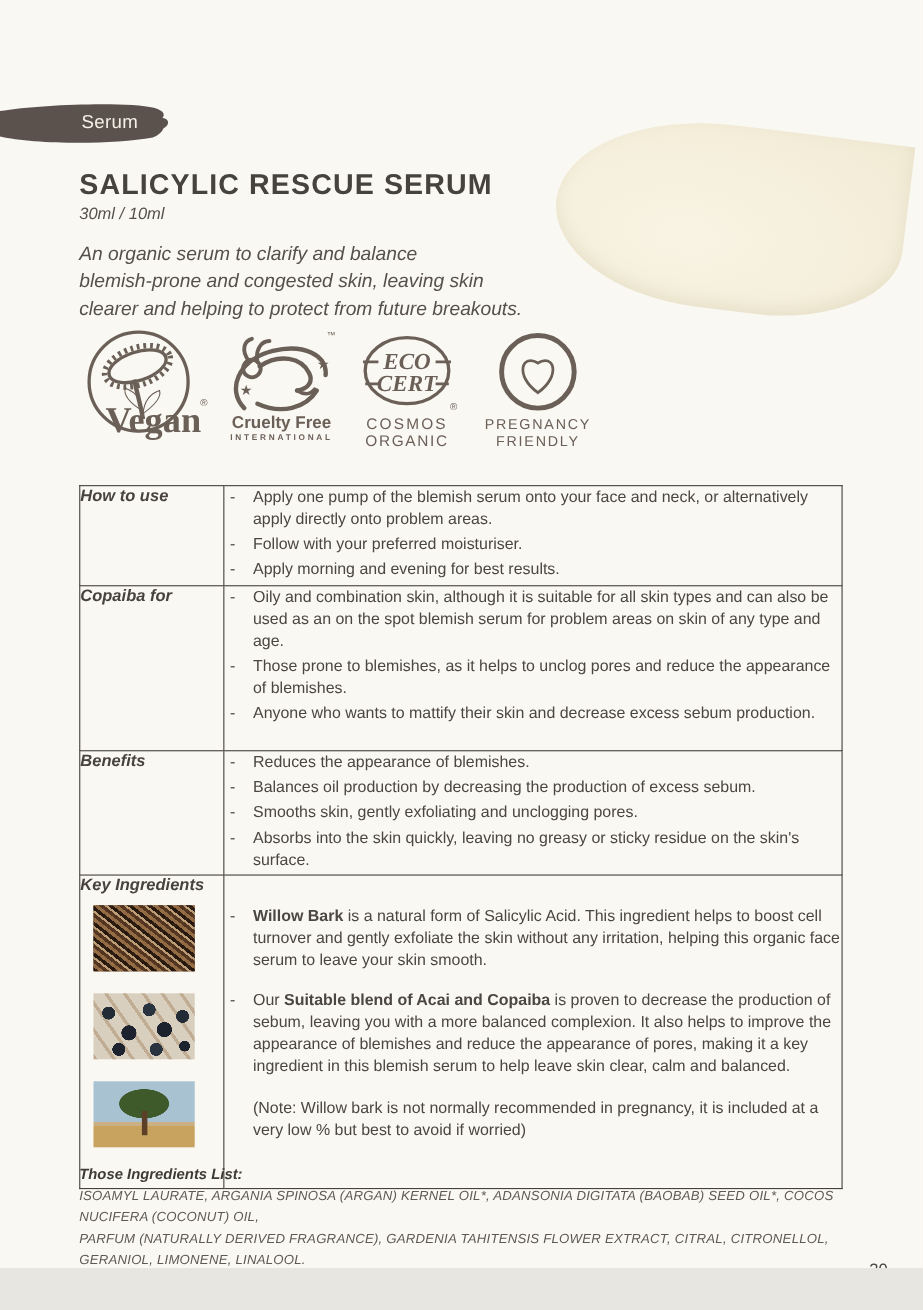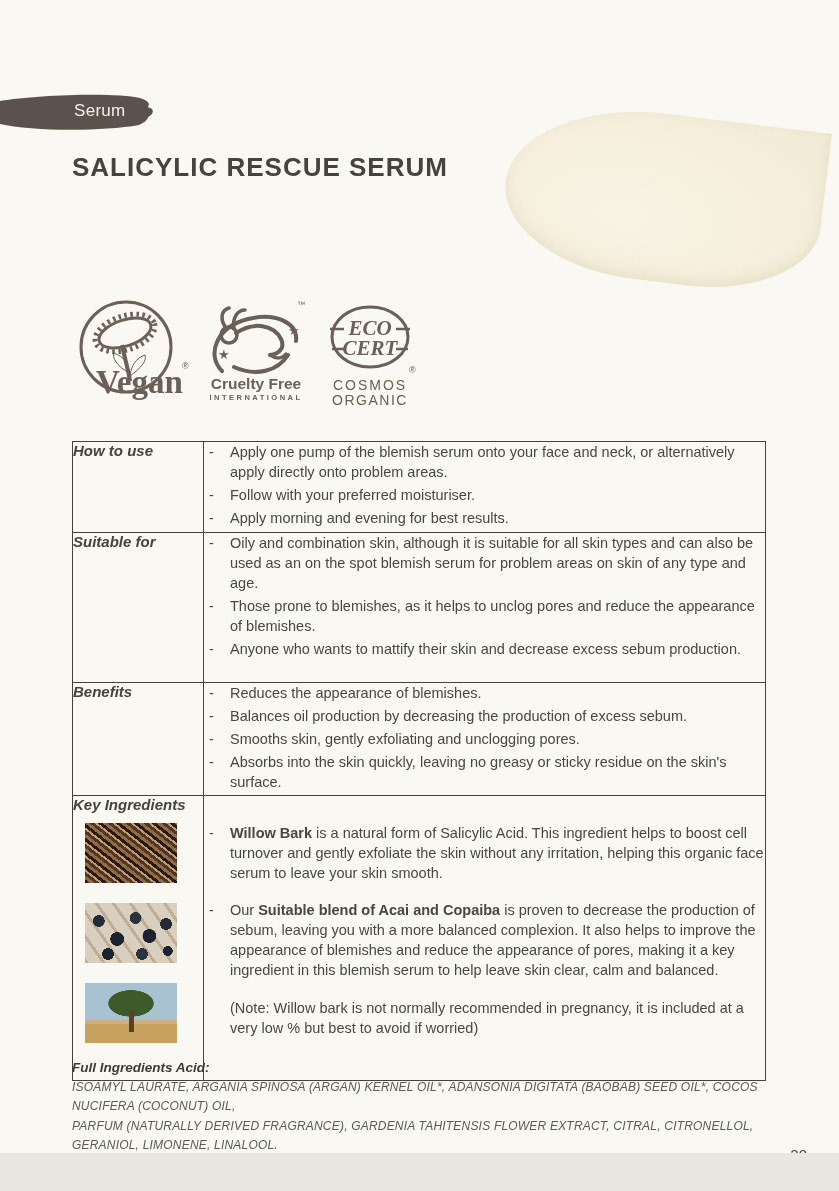--- a/index.html
+++ b/index.html
@@ -113,20 +113,24 @@
                C100,40 30,39 0,32 Z" fill="#5C524D"></path>
       <path d="M146,15 C152,15 155,19 151,23 C148,26 144,25 143,21 Z" fill="#5C524D"></path>
     </svg>
     <span class="badge-label">Serum</span>
   </div>
 
   <div class="smear"></div>
 
   <div class="header">
     <h1 class="title">SALICYLIC RESCUE SERUM</h1>
+    <div class="sizes">30ml / 10ml</div>
+    <div class="desc">An organic serum to clarify and balance
+blemish-prone and congested skin, leaving skin
+clearer and helping to protect from future breakouts.</div>
   </div>
 
   <div class="logos">
 
     <div class="logo" style="width:122px">
       <svg viewBox="0 0 122 108" width="122" height="108">
         <circle cx="56" cy="50" r="45" stroke-width="3"></circle>
         <ellipse cx="55" cy="36" rx="27" ry="13" stroke-width="3" transform="rotate(-18 55 36)"></ellipse>
         <ellipse cx="55" cy="36" rx="31" ry="17" stroke-width="5" stroke-dasharray="2.5 3.5" transform="rotate(-18 55 36)"></ellipse>
         <path d="M52,48 C55,62 58,72 60,84" stroke-width="4"></path>
@@ -162,20 +166,28 @@
         <line x1="8" y1="52" x2="20" y2="52" stroke-width="2.5"></line>
         <line x1="72" y1="52" x2="84" y2="52" stroke-width="2.5"></line>
         <text x="46" y="38" text-anchor="middle" font-family="Liberation Serif, serif" font-style="italic" font-weight="bold" font-size="21">ECO</text>
         <text x="46" y="58" text-anchor="middle" font-family="Liberation Serif, serif" font-style="italic" font-weight="bold" font-size="21">CERT</text>
         <text x="85" y="76" font-size="9">®</text>
         <text x="46" y="93" text-anchor="middle" font-size="14" letter-spacing="2">COSMOS</text>
         <text x="46" y="108" text-anchor="middle" font-size="14" letter-spacing="1.5">ORGANIC</text>
       </svg>
     </div>
 
+    <div class="logo" style="width:102px; margin-left:18px">
+      <svg viewBox="0 0 102 110" width="102" height="110">
+        <circle cx="51" cy="41" r="33" stroke-width="4.5"></circle>
+        <path d="M51,60 C29,44 37,24 51,33 C65,24 73,44 51,60 Z" stroke-width="2.5"></path>
+        <text x="51" y="93" text-anchor="middle" font-size="13" letter-spacing="1.6">PREGNANCY</text>
+        <text x="51" y="108" text-anchor="middle" font-size="13" letter-spacing="1.6">FRIENDLY</text>
+      </svg>
+    </div>
   </div>
 
   <table class="info">
     <tbody id="info-rows">
         <tr class="row-how-to-use">
           <td class="label-cell">
             <div class="row-label">How to use</div>
           </td>
           <td class="content-cell">
             <div class="bullet">
@@ -187,21 +199,21 @@
               <span class="btext"><span>Follow with your preferred moisturiser.</span></span>
             </div>
             <div class="bullet">
               <span class="dash">-</span>
               <span class="btext"><span>Apply morning and evening for best results.</span></span>
             </div>
           </td>
         </tr>
         <tr class="row-suitable-for">
           <td class="label-cell">
-            <div class="row-label">Suitable for</div>
+            <div class="row-label">Copaiba for</div>
           </td>
           <td class="content-cell">
             <div class="bullet">
               <span class="dash">-</span>
               <span class="btext"><span>Oily and combination skin, although it is suitable for all skin types and can also be used as an on the spot blemish serum for problem areas on skin of any type and age.</span></span>
             </div>
             <div class="bullet">
               <span class="dash">-</span>
               <span class="btext"><span>Those prone to blemishes, as it helps to unclog pores and reduce the appearance of blemishes.</span></span>
             </div>
@@ -250,20 +262,20 @@
               <span class="dash">-</span>
               <span class="btext"><span>Our </span><b>Suitable blend of Acai and Copaiba</b><span> is proven to decrease the production of sebum, leaving you with a more balanced complexion. It also helps to improve the appearance of blemishes and reduce the appearance of pores, making it a key ingredient in this blemish serum to help leave skin clear, calm and balanced.</span></span>
             </div>
             <div class="note"><span class="btext"><span>(Note: Willow bark is not normally recommended in pregnancy, it is included at a very low % but best to avoid if worried)</span></span></div>
           </td>
         </tr>
       </tbody>
   </table>
 
   <div class="full-ing">
-    <div class="fi-label">Full Ingredients Acid:</div>
+    <div class="fi-label">Those Ingredients List:</div>
     <div class="fi-text">ISOAMYL LAURATE,  ARGANIA SPINOSA (ARGAN) KERNEL OIL*, ADANSONIA DIGITATA (BAOBAB) SEED OIL*, COCOS NUCIFERA (COCONUT) OIL,
 PARFUM (NATURALLY DERIVED FRAGRANCE), GARDENIA TAHITENSIS FLOWER EXTRACT, CITRAL, CITRONELLOL, GERANIOL, LIMONENE, LINALOOL.
 *INGREDIENTS FROM ORGANIC FARMING*</div>
   </div>
 
   <div class="page-num">20</div>
 </div>
 
 </body></html>

